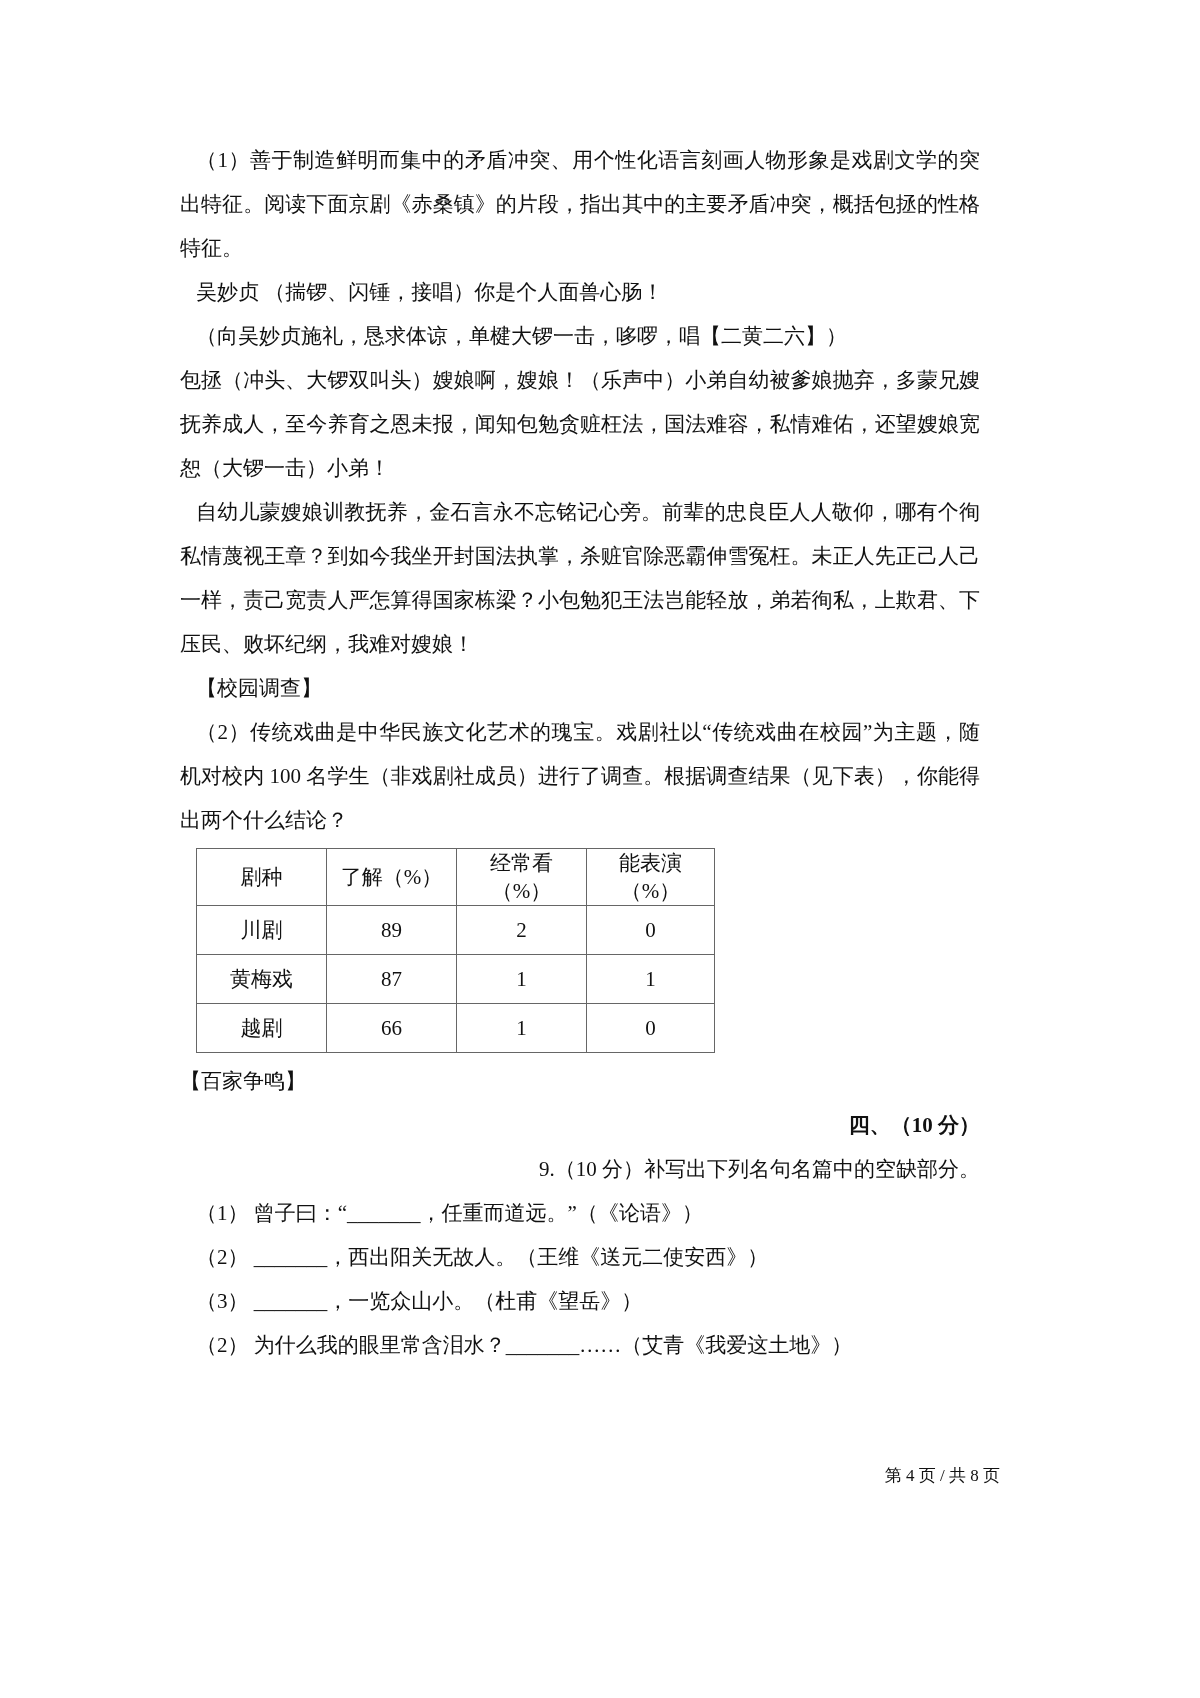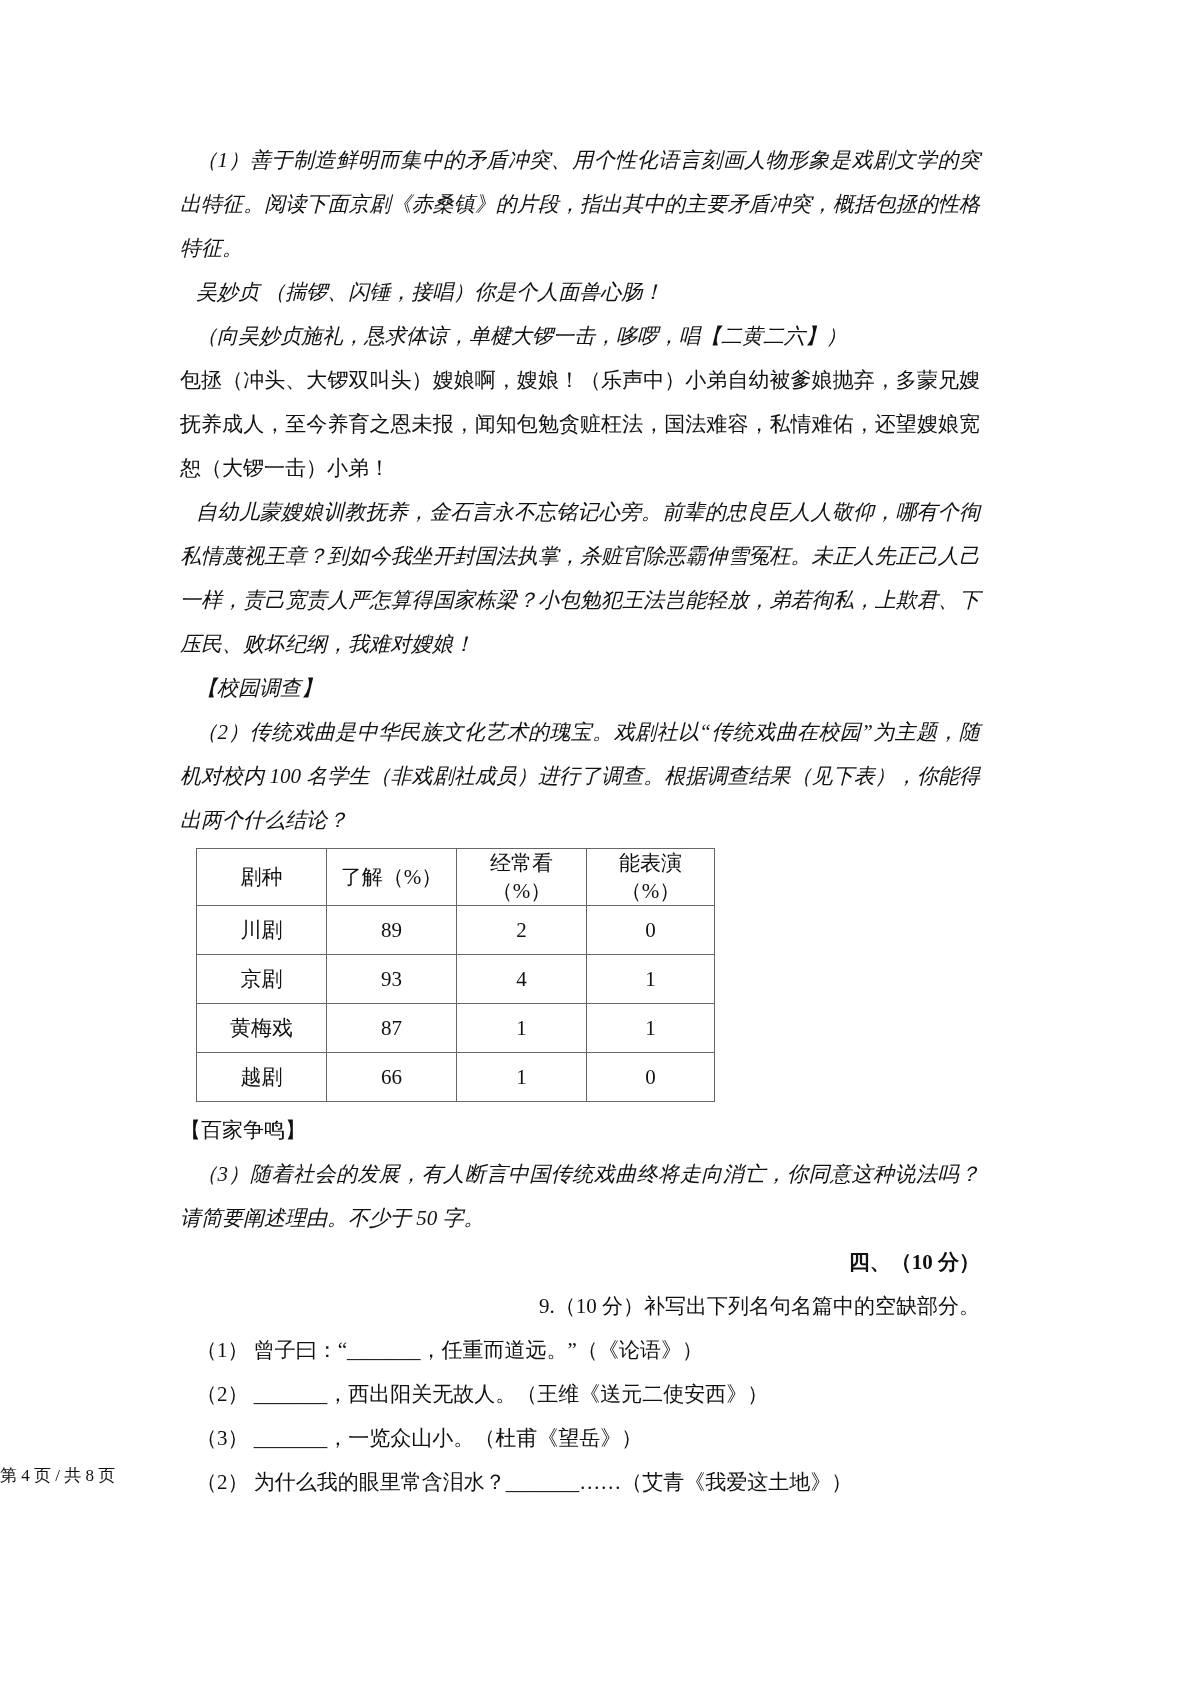--- a/index.html
+++ b/index.html
@@ -15,21 +15,21 @@
   .content {
     position: absolute;
     left: 168px;
     top: 138px;
     width: 812px;
     font-size: 21px;
     line-height: 44px;
     text-align: justify;
   }
   .para { padding-left: 12px; }
-  .para.indent { text-indent: 16px; font-style: italic; }
+  .para.indent { text-indent: 16px; }
   .heading { font-weight: bold; padding-left: 0; text-align: right; }
   .stem { padding-left: 2px; text-align: right; }
   .sub { padding-left: 28px; text-align: left; }
   .survey-table {
     border-collapse: collapse;
     margin: 6px 0 6px 28px;
     table-layout: fixed;
   }
   .survey-table th, .survey-table td {
     border: 1px solid #666666;
@@ -39,21 +39,21 @@
     height: 49px;
     font-size: 21px;
     line-height: normal;
     padding: 0 6px;
   }
   .footer {
     position: absolute;
     top: 1464px;
     left: 0;
     width: 1000px;
-    text-align: left;
+    text-align: right;
     font-size: 17px;
     color: #111111;
   }
 </style>
 </head>
 <body>
 
 <div class="page">
   <main class="content">
 
@@ -87,43 +87,36 @@
         </tr>
       </thead>
       <tbody>
         <tr>
           <td>川剧</td>
           <td>89</td>
           <td>2</td>
           <td>0</td>
         </tr>
         <tr>
-          <td>京剧</td>
-          <td>93</td>
-          <td>4</td>
-          <td>1</td>
-        </tr>
-        <tr>
           <td>黄梅戏</td>
           <td>87</td>
           <td>1</td>
           <td>1</td>
         </tr>
         <tr>
           <td>越剧</td>
           <td>66</td>
           <td>1</td>
           <td>0</td>
         </tr>
       </tbody>
     </table>
 
     <p class="para">【百家争鸣】</p>
 
-    <p class="para indent">（3）随着社会的发展，有人断言中国传统戏曲终将走向消亡，你同意这种说法吗？请简要阐述理由。不少于 50 字。</p>
 
     <p class="para heading">四、（10 分）</p>
 
     <p class="para stem">9.（10 分）补写出下列名句名篇中的空缺部分。</p>
 
     <p class="para sub">（1） 曾子曰：“_______，任重而道远。”（《论语》）</p>
     <p class="para sub">（2） _______，西出阳关无故人。（王维《送元二使安西》）</p>
     <p class="para sub">（3） _______，一览众山小。（杜甫《望岳》）</p>
     <p class="para sub">（2） 为什么我的眼里常含泪水？_______……（艾青《我爱这土地》）</p>
 

